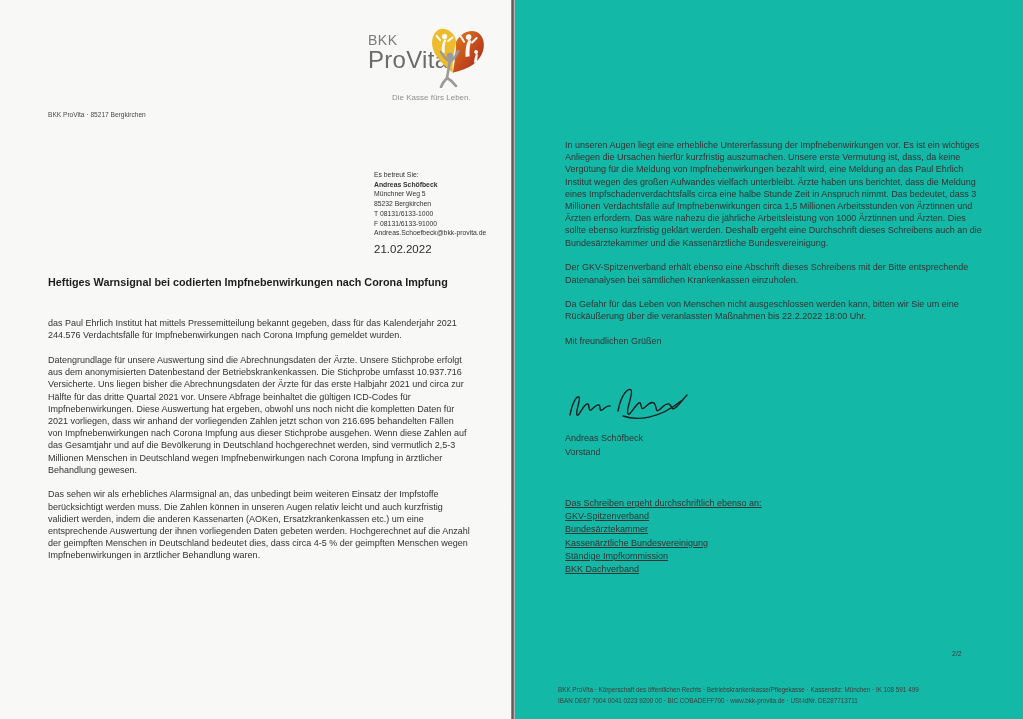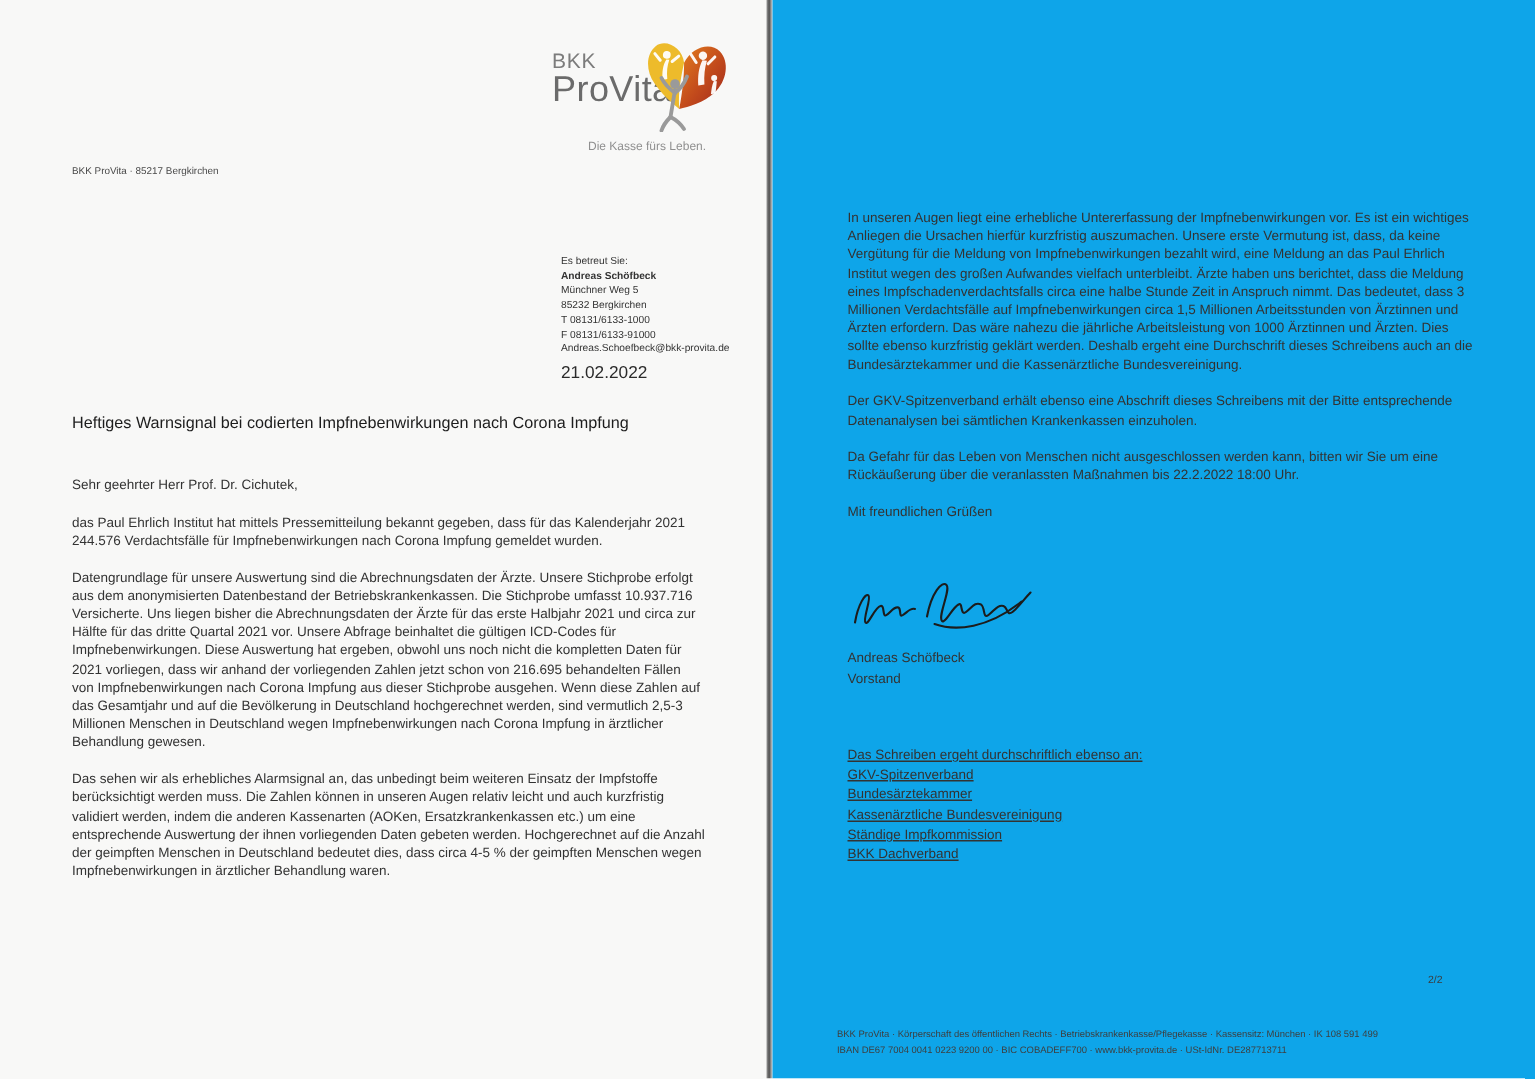--- a/index.html
+++ b/index.html
@@ -7,42 +7,42 @@
   body {
     width: 1023px; height: 719px;
     background: #ffffff;
     font-family: "Liberation Sans", sans-serif;
     color: #2e2e2e;
     position: relative;
     overflow: hidden;
   }
   .page { position: absolute; top: 0; height: 719px; }
   #page-left  { left: 0; width: 512px; background: #f8f8f7; }
-  #page-right { left: 515px; width: 508px; background: #0ea5e9; }
+  #page-right { left: 515px; width: 508px; background: #14b8a6; }
   #page-divider {
     position: absolute; left: 511px; top: 0; width: 4px; height: 719px;
     background: linear-gradient(to right, #9a9a9a 0%, #4f4f4f 45%, #8a8a8a 70%, #cfcfcf 100%);
   }
 
   
   .logo-text { position: absolute; left: 368px; top: 33px; line-height: 1; }
   .logo-bkk     { font-size: 14px; color: #7c7c7c; letter-spacing: 0.5px; }
   .logo-provita { font-size: 24px; color: #6b6b6b; margin-top: 1px; letter-spacing: 0.3px; }
   .logo-heart { position: absolute; left: 427px; top: 26px; width: 62px; height: 62px; }
   .tagline { position: absolute; left: 368px; top: 93px; font-size: 8px; color: #8f8f8f; padding-left: 24px; }
 
   .sender-line { position: absolute; left: 48px; top: 111px; font-size: 6.6px; color: #4a4a4a; }
   .recipient { position: absolute; left: 48px; top: 138px; font-size: 10.6px; line-height: 13.2px; color: #333; }
   .contact { position: absolute; left: 374px; top: 170px; font-size: 6.8px; line-height: 9.7px; color: #333; }
   .contact .bold { font-weight: bold; }
   .letter-date { position: absolute; left: 374px; top: 243px; font-size: 11.5px; color: #2b2b2b; }
 
   .subject {
     position: absolute; left: 48px; top: 276px; width: 430px;
-    font-size: 10.8px; font-weight: normal; color: #1d1d1d;
+    font-size: 10.8px; font-weight: bold; color: #1d1d1d;
   }
 
   .body-text { font-size: 9px; line-height: 12.2px; color: #333; }
   .body-text p { margin: 0 0 12.5px 0; }
   #body-page1 { position: absolute; left: 48px; top: 317px; width: 422px; }
   #body-page2 { position: absolute; left: 50px; top: 139px; width: 424px; }
 
   
   .signature-block { position: absolute; left: 50px; top: 381px; }
   .signature-svg { display: block; }
@@ -111,21 +111,20 @@
     <div>T   08131/6133-1000</div>
     <div>F   08131/6133-91000</div>
     <div>Andreas.Schoefbeck@bkk-provita.de</div>
   </div>
 
   <div class="letter-date">21.02.2022</div>
 
   <div class="subject">Heftiges Warnsignal bei codierten Impfnebenwirkungen nach Corona Impfung</div>
 
   <div class="body-text" id="body-page1">
-    <p>Sehr geehrter Herr Prof. Dr. Cichutek,</p>
     <p>das Paul Ehrlich Institut hat mittels Pressemitteilung bekannt gegeben, dass für das Kalenderjahr 2021 244.576 Verdachtsfälle für Impfnebenwirkungen nach Corona Impfung gemeldet wurden.</p>
     <p>Datengrundlage für unsere Auswertung sind die Abrechnungsdaten der Ärzte. Unsere Stichprobe erfolgt aus dem anonymisierten Datenbestand der Betriebskrankenkassen. Die Stichprobe umfasst 10.937.716 Versicherte. Uns liegen bisher die Abrechnungsdaten der Ärzte für das erste Halbjahr 2021 und circa zur Hälfte für das dritte Quartal 2021 vor. Unsere Abfrage beinhaltet die gültigen ICD-Codes für Impfnebenwirkungen. Diese  Auswertung hat ergeben, obwohl uns noch nicht die kompletten Daten für 2021 vorliegen, dass wir anhand der vorliegenden Zahlen jetzt schon von 216.695 behandelten Fällen von Impfnebenwirkungen nach Corona Impfung  aus dieser Stichprobe ausgehen. Wenn diese Zahlen auf das Gesamtjahr und auf die Bevölkerung in Deutschland hochgerechnet werden, sind vermutlich 2,5-3 Millionen  Menschen in Deutschland wegen Impfnebenwirkungen nach Corona Impfung in ärztlicher Behandlung gewesen.</p>
     <p>Das sehen wir als erhebliches Alarmsignal an, das  unbedingt beim weiteren Einsatz der Impfstoffe berücksichtigt werden muss. Die Zahlen können in unseren Augen relativ leicht und auch kurzfristig validiert werden, indem die anderen Kassenarten (AOKen, Ersatzkrankenkassen etc.) um eine entsprechende Auswertung der ihnen vorliegenden Daten gebeten werden. Hochgerechnet auf die Anzahl der geimpften Menschen in Deutschland bedeutet dies, dass circa 4-5 % der geimpften Menschen wegen Impfnebenwirkungen in ärztlicher Behandlung waren.</p>
   </div>
 </div>
 
 <div id="page-divider"></div>
 
 <div class="page" id="page-right">
 

